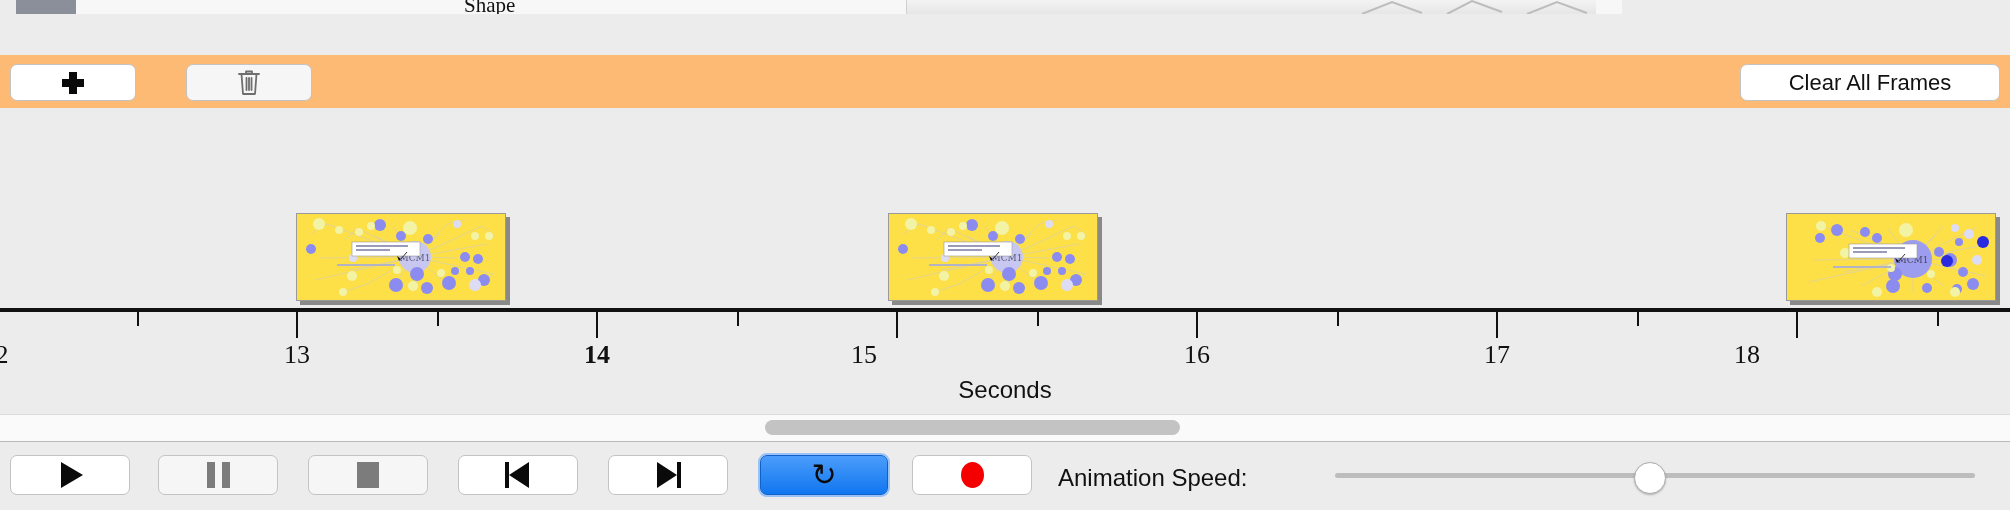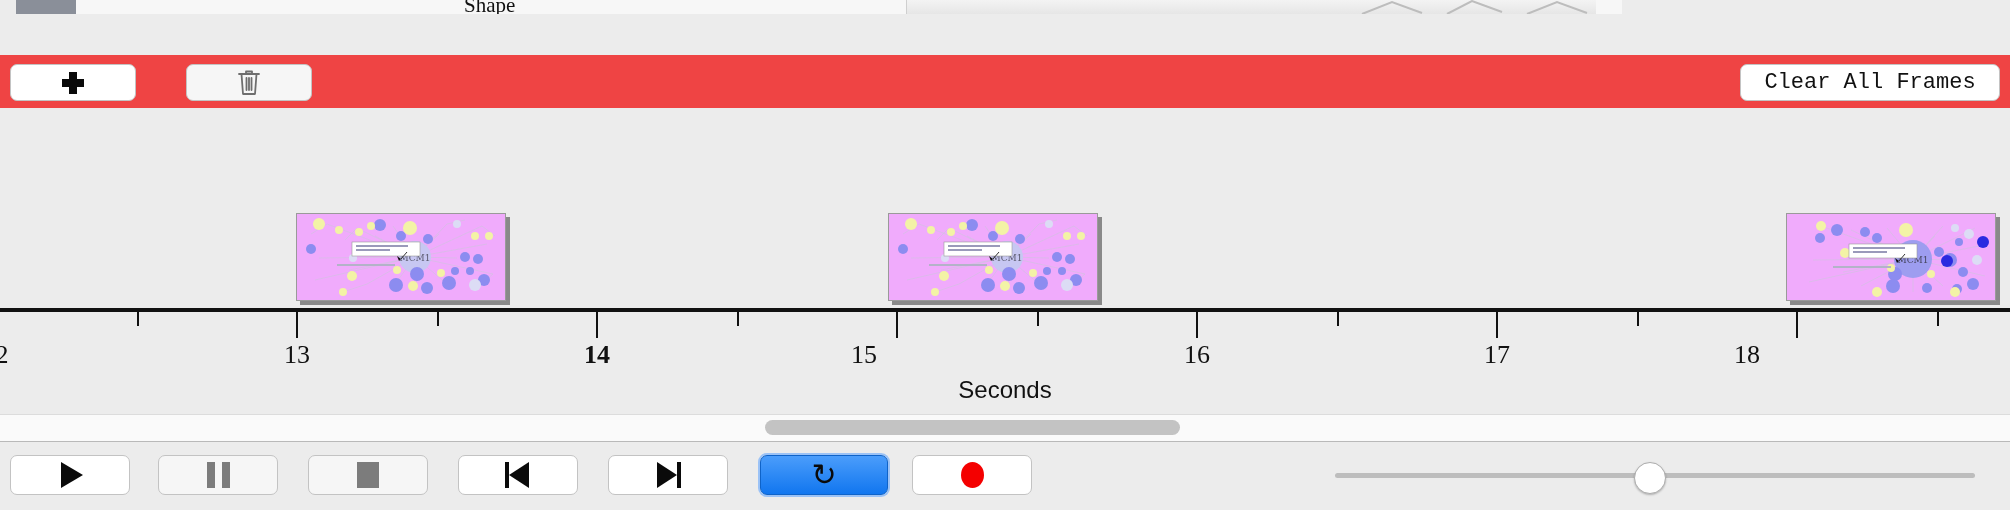--- a/index.html
+++ b/index.html
@@ -26,39 +26,39 @@
     background:linear-gradient(#e9e9e9,#d6d6d6);
     border-bottom:1px solid #b4b4b4;}
   .traffic{position:absolute;top:14px;display:block;width:19px;height:19px;border-radius:50%;}
   .tl-close{left:15px;background:#ff5f57;border:1px solid #e1483f;}
   .tl-min{left:50px;background:#cfcfcf;border:1px solid #bdbdbd;}
   .tl-max{left:86px;background:#28c840;border:1px solid #18a72c;}
   .win-title{position:absolute;left:0;top:10px;width:2010px;text-align:center;
     font-size:22px;color:#4a4a4a;font-family:"Liberation Sans",sans-serif;}
 
   
-  .toolbar{position:absolute;left:0;top:55px;width:2010px;height:53px;background:#ef4444;
-    border-bottom:1px solid #a16207;font-family:Liberation Mono, monospace;}
+  .toolbar{position:absolute;left:0;top:55px;width:2010px;height:53px;background:#fdba74;
+    border-bottom:1px solid #a16207;}
   .btn{position:absolute;box-sizing:border-box;border:1px solid #c3c3c3;border-radius:7px;
     background:#fff;display:flex;align-items:center;justify-content:center;
     font-size:21px;color:#111;}
   .btn.dim{background:#f6f6f6;}
   .btn-add{left:10px;top:9px;width:126px;height:37px;}
   .btn-del{left:186px;top:9px;width:126px;height:37px;}
   .btn-clear{right:10px;top:9px;width:260px;height:37px;font-size:22px;}
 
   .plus-ico{position:relative;width:22px;height:22px;}
   .plus-ico:before,.plus-ico:after{content:"";position:absolute;background:#0a0a0a;}
   .plus-ico:before{left:0;top:7px;width:22px;height:8px;}
   .plus-ico:after{left:7px;top:0;width:8px;height:22px;}
 
   
   .timeline{position:absolute;left:0;top:108px;width:2010px;height:306px;background:#ececec;
     overflow:hidden;}
-  .frame{position:absolute;width:208px;height:86px;background:#f0abfc;
+  .frame{position:absolute;width:208px;height:86px;background:#fde047;
     border:1px solid #9a9a9a;box-shadow:4px 4px 0 0 rgba(120,120,120,.85);}
   .frame svg{display:block;width:100%;height:100%;}
 
   
   .ruler{position:absolute;left:0;top:200px;width:2010px;height:1px;}
   .ruler-line{position:absolute;left:0;top:0;width:2010px;height:4px;background:#111;}
   .tick{position:absolute;top:4px;width:2px;background:#111;}
   .tick.major{height:26px;}
   .tick.minor{height:14px;}
   .tick-label{position:absolute;top:32px;font-size:26px;color:#111;
@@ -362,17 +362,18 @@
     <div class="cbtn c5">
       <span class="ic-next"></span>
     </div>
     <div class="cbtn c6 blue">
       <span class="ic-loop">↻</span>
     </div>
     <div class="cbtn c7">
       <span class="ic-rec"></span>
     </div>
 
+    <div class="speed-label">Animation Speed:</div>
     <div class="slider"></div>
     <div class="slider-thumb"></div>
   </div>
 
 </div>
 
 </body></html>

